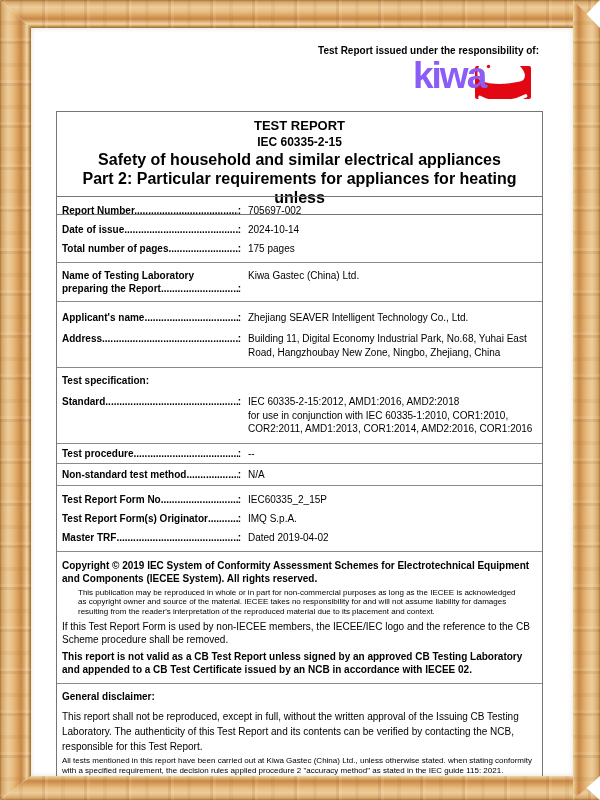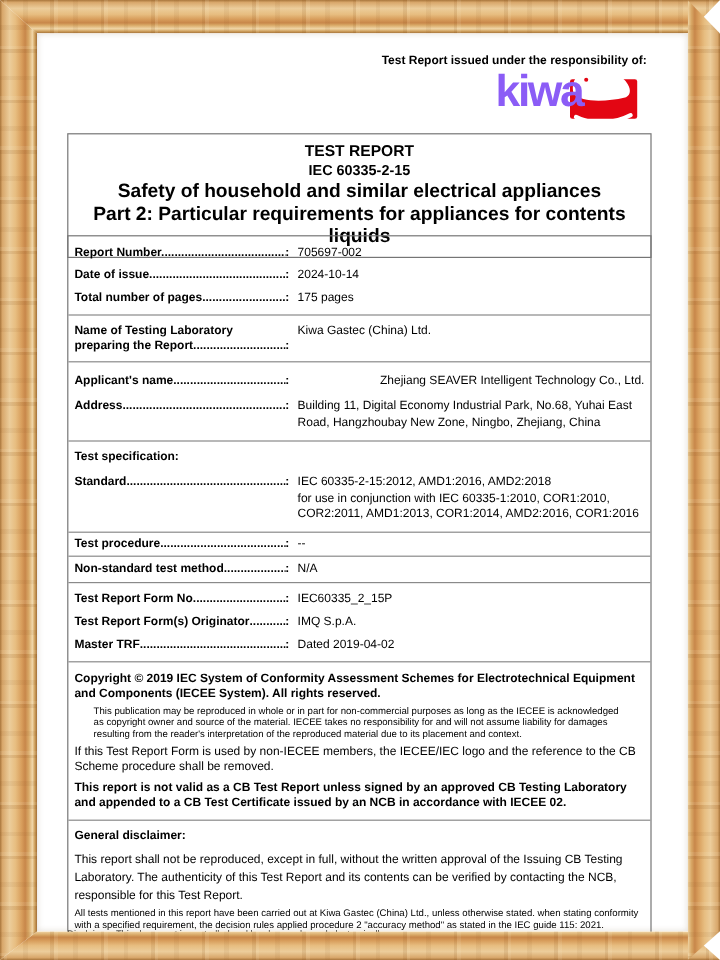--- a/index.html
+++ b/index.html
@@ -103,21 +103,21 @@
       <circle cx="75.5" cy="11.5" r="1.7" style="fill: rgb(227, 6, 19);"></circle>
       <path d="M67 42.5 C80 49.5 98 48.5 112.5 41" stroke="#ffffff" stroke-width="3.6" fill="none" stroke-linecap="round"></path>
     </svg>
     <div class="logo-text" style="color: #8b5cf6;">kiwa</div>
   </div>
 
   <div class="title-box">
     <div class="t1">TEST REPORT</div>
     <div class="t2">IEC 60335-2-15</div>
     <div class="t3">Safety of household and similar electrical appliances</div>
-    <div class="t3">Part 2: Particular requirements for appliances for contents liquids</div>
+    <div class="t3">Part 2: Particular requirements for appliances for heating unless</div>
   </div>
 
   <div class="report-table">
 
     <div class="sec">
       <div class="row">
         <div class="lbl">
             <span>Report Number.</span>
             <span class="dots"></span>
             <span class="colon"></span>
@@ -150,21 +150,21 @@
               <span>preparing the Report</span>
               <span class="dots"></span>
               <span class="colon" style="font-weight:bold;">:</span>
             </div>
         </div>
         <div class="val">Kiwa Gastec (China) Ltd.</div>
       </div>
     </div>
 
     <div class="sec">
-      <div class="row tight" style="margin:3px 0;text-align:right;">
+      <div class="row tight" style="margin:3px 0;">
         <div class="lbl">
             <span>Applicant's name</span>
             <span class="dots"></span>
             <span class="colon"></span>
           </div>
         <div class="val">Zhejiang SEAVER Intelligent Technology Co., Ltd.</div>
       </div>
       <div class="row tight" style="margin:4px 0 2px 0;">
         <div class="lbl">
             <span>Address</span>

